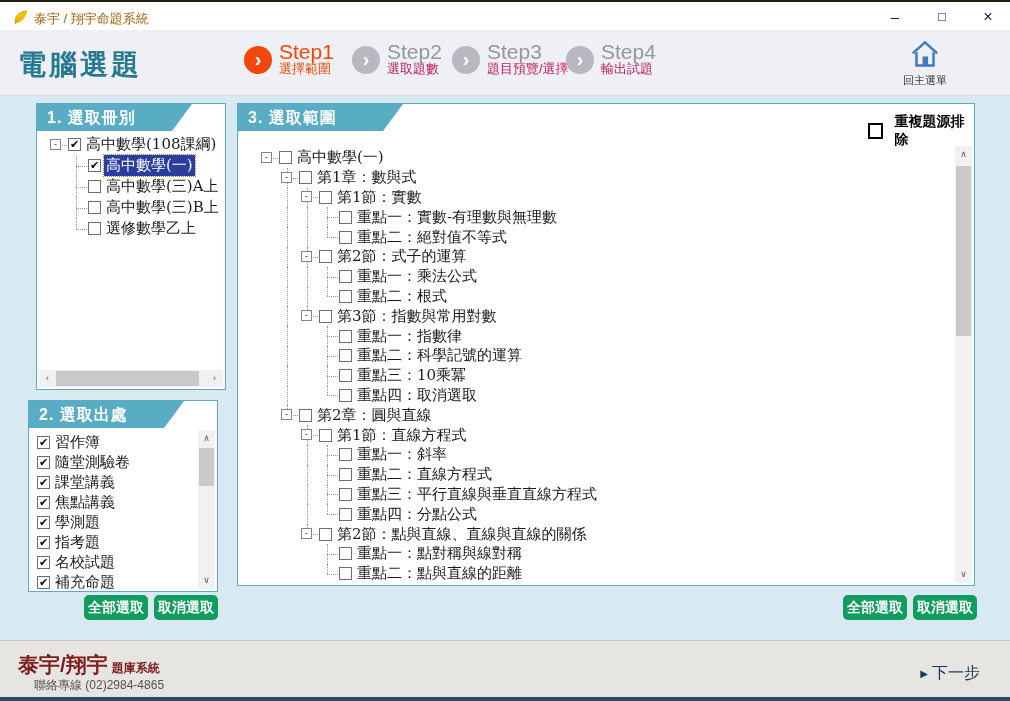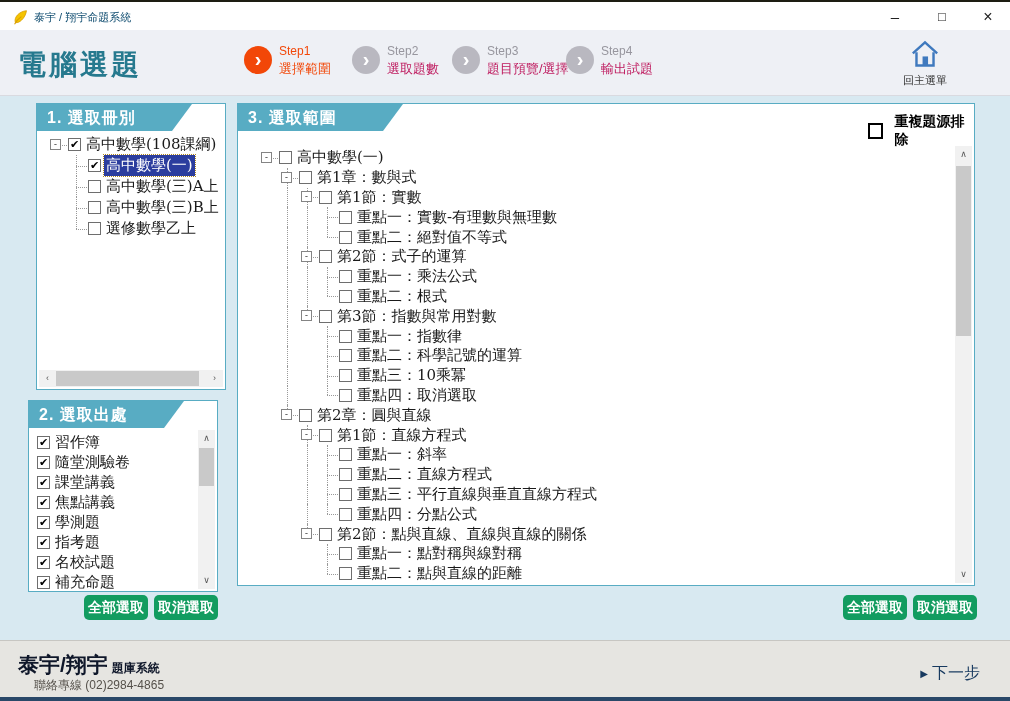--- a/index.html
+++ b/index.html
@@ -3,35 +3,35 @@
 <meta charset="utf-8">
 <style>
   html,body{margin:0;padding:0;}
   #stage{position:relative;width:1010px;height:701px;overflow:hidden;
          font-family:"Liberation Sans","DejaVu Sans",sans-serif;background:#d8e9f1;}
 
   
   #titlebar{position:absolute;left:0;top:0;width:1010px;height:30px;background:#fff;
             border-top:2px solid #1d1d12;box-sizing:border-box;}
   #app-icon{position:absolute;left:12px;top:7px;}
-  #app-title{position:absolute;left:34px;top:8px;font-size:11px;color:#0c4a6e;}
+  #app-title{position:absolute;left:34px;top:8px;font-size:13px;color:#a16207;}
   .winbtn{position:absolute;top:0;width:40px;height:30px;text-align:center;line-height:30px;
           font-size:15px;color:#222;cursor:default;}
   #btn-min{left:875px;} #btn-max{left:922px;font-size:13px;} #btn-close{left:968px;font-size:16px;}
 
   
   #header{position:absolute;left:0;top:30px;width:1010px;height:66px;background:#eef0f5;
           border-bottom:1px solid #d9dae0;box-sizing:border-box;padding-left:13px;}
   #page-title{position:absolute;left:18px;top:16px;font-size:28px;font-weight:bold;
               color:#26798e;letter-spacing:3px;}
   .step{position:absolute;top:12px;display:flex;align-items:center;gap:7px;}
   .step .circ{width:28px;height:28px;border-radius:50%;background:#b9b8c0;color:#fff;
               text-align:center;line-height:26px;font-size:20px;font-weight:bold;flex:none;}
   .step .txt{display:flex;flex-direction:column;}
-  .step .num{font-size:12px;color:#97969e;line-height:19px;}
+  .step .num{font-size:21px;color:#97969e;line-height:19px;}
   .step .lbl{font-size:13px;color:#be185d;line-height:16px;white-space:nowrap;}
   .step.active .circ{background:#f24708;}
   .step.active .num,.step.active .lbl{color:#f24708;}
   #step1{left:244px;} #step2{left:352px;} #step3{left:452px;} #step4{left:566px;}
   #home{position:absolute;left:896px;top:10px;width:58px;text-align:center;cursor:pointer;}
   #home .hlabel{font-size:11px;color:#333;margin-top:1px;}
 
   
   .panel{position:absolute;background:#fff;border:1px solid #58acc3;box-sizing:border-box;}
   #panel1{left:36px;top:103px;width:190px;height:287px;}
@@ -90,21 +90,21 @@
   
   .gbtn{position:absolute;width:64px;height:25px;background:#129c60;color:#fff;border-radius:5px;
         font-size:14px;font-weight:bold;text-align:center;line-height:25px;cursor:pointer;}
   #p1-all{left:84px;top:595px;} #p1-none{left:154px;top:595px;}
   #p3-all{left:843px;top:595px;} #p3-none{left:913px;top:595px;}
 
   
   #footer{position:absolute;left:0;top:640px;width:1010px;height:61px;background:#e6e5e1;
           border-top:1px solid #c7c6c2;box-sizing:border-box;}
   #footer::after{content:'';position:absolute;left:0;bottom:0;width:100%;height:4px;background:#2a4868;}
-  #brand{position:absolute;left:18px;top:10px;color:#0f172a;}
+  #brand{position:absolute;left:18px;top:10px;color:#7f1d1d;}
   #brand .big{font-size:21px;font-weight:bold;}
   #brand .small{font-size:12px;font-weight:bold;margin-left:4px;}
   #phone{position:absolute;left:34px;top:36px;font-size:12px;color:#55514b;}
   #next{position:absolute;right:30px;top:22px;color:#17395f;font-size:16px;cursor:pointer;
         display:flex;align-items:center;gap:4px;}
   #next .tri{font-size:10px;}
 </style>
 </head>
 <body>
 

